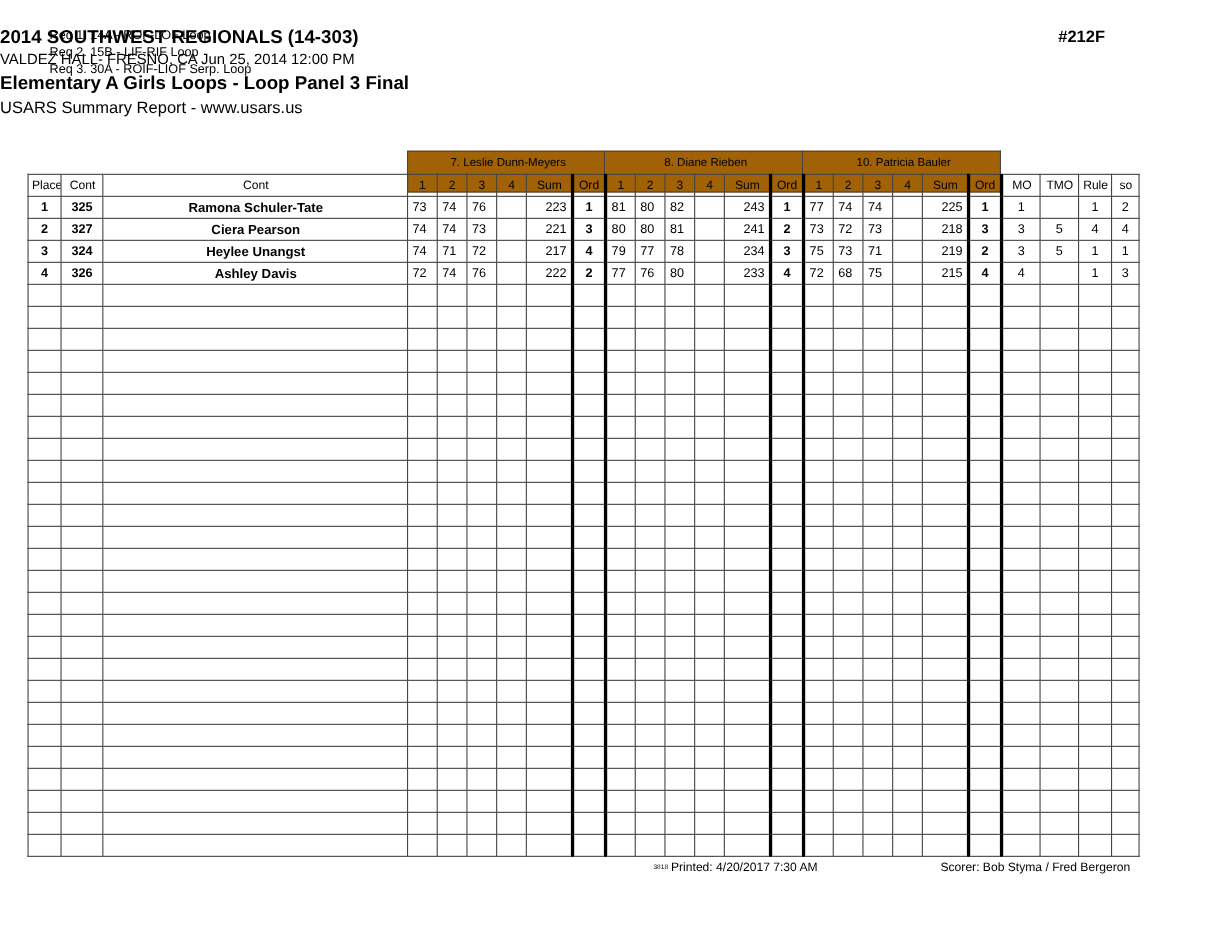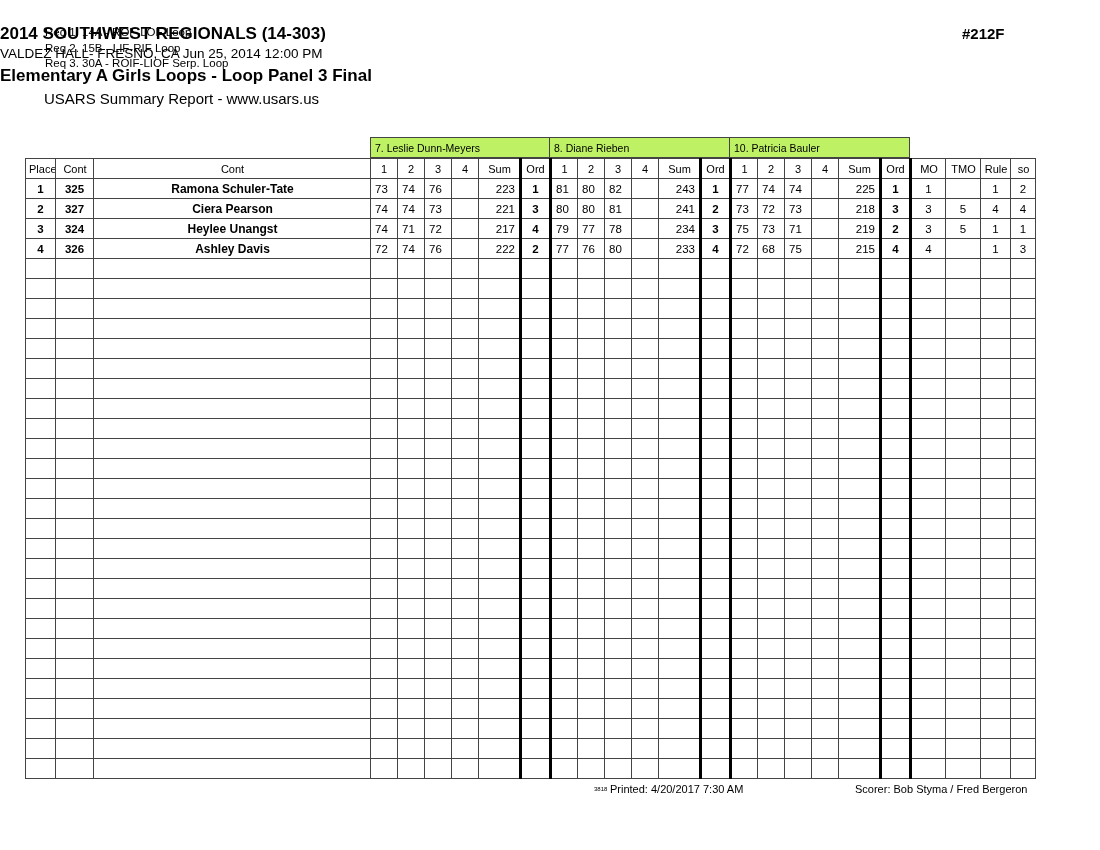--- a/index.html
+++ b/index.html
@@ -9,29 +9,30 @@
     font-family:"Liberation Sans", sans-serif; color:#000;
     overflow:hidden;
   }
   .abs { position:absolute; }
 
   
   .req-block { left:25px; top:25px; font-size:11.5px; line-height:15.5px;margin-left:20px; }
   .title   { position:absolute; left:0; width:884px; top:24px; font-size:17px; font-weight:bold; }
   .venue   { position:absolute; left:0; width:1100px; top:46px; font-size:13.5px; }
   .event   { position:absolute; left:0; width:1100px; top:66px; font-size:17px; font-weight:bold; }
-  .report  { position:absolute; left:0; width:968px; top:90px; font-size:15px;padding-left:44px; }
+  .report  { position:absolute; left:0; width:968px; top:90px; font-size:15px; }
   .evt-num { left:962px; top:25px; font-size:15px; font-weight:bold; }
 
   
   .judges-row { left:370px; top:137px; display:flex; }
   .judge-box {
-    width:180px; height:21px; border:1px solid #444;
+    width:180px; height:38px; border:1px solid #444;
     font-size:10.5px; padding:4px 0 0 4px; white-space:nowrap; overflow:hidden;
-    background:#bef264;
+    background:#a16207;
+    text-align:center;
   }
   .judge-box + .judge-box { border-left:none; }
 
   
   table.results {
     position:absolute; left:25px; top:158px; width:1010px;
     border-collapse:collapse; table-layout:fixed;
   }
   .results th, .results td {
     border:1px solid #444; height:20px; padding:0 2px;

